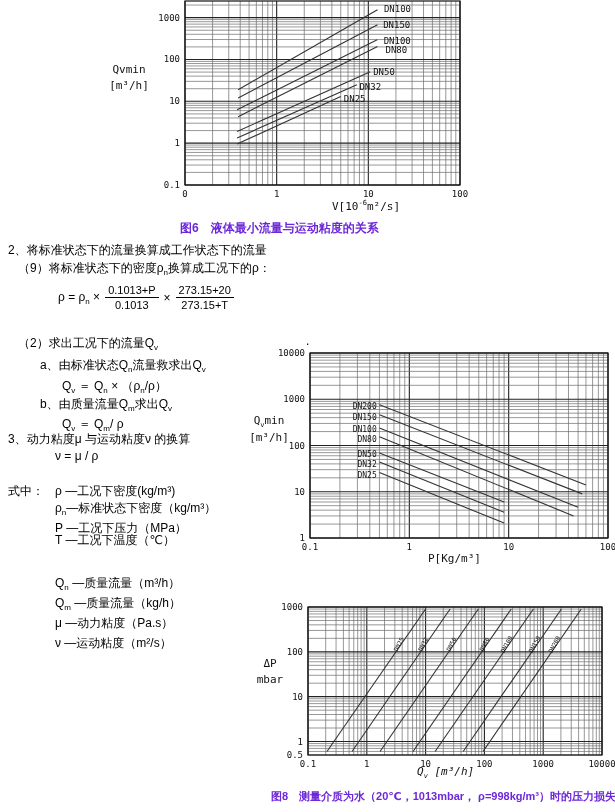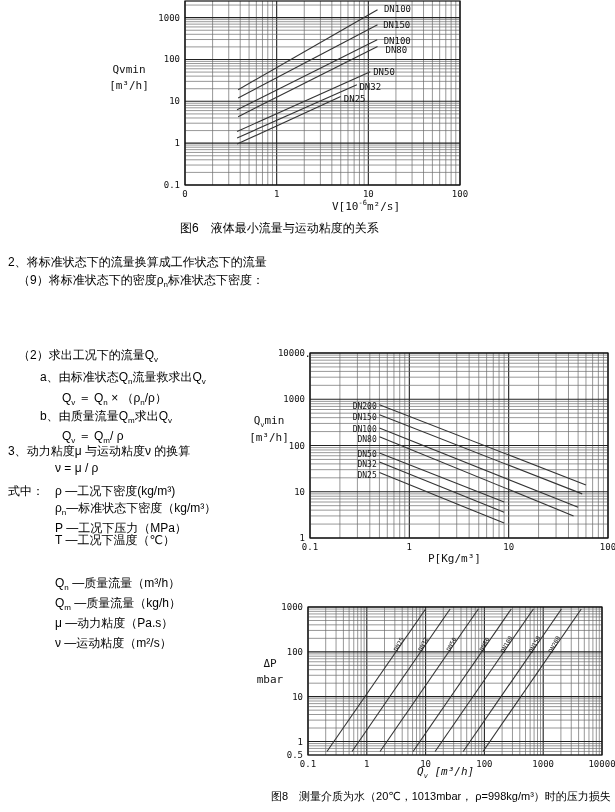--- a/index.html
+++ b/index.html
@@ -1,47 +1,59 @@
 <!DOCTYPE html>
 <html><head>
 <meta charset="utf-8">
 <style>
   html,body{margin:0;padding:0;background:#fff;}
   #page{
     position:relative;width:615px;height:812px;background:#ffffff;
     font-family:"Liberation Sans","DejaVu Sans",sans-serif;color:#000;overflow:hidden;
   }
-  .txt{position:absolute;font-size:12px;line-height:1.25;white-space:nowrap;margin-top:12px;}
+  .txt{position:absolute;font-size:12px;line-height:1.25;white-space:nowrap;}
   .txt sub,.defrow sub{font-size:8px;}
   .chart{position:absolute;}
   .chart svg{display:block;}
-  .caption{position:absolute;white-space:nowrap;color:#000000;}
+  .caption{position:absolute;white-space:nowrap;color:#6d28d9;font-weight:bold;}
   .axis-label{
     position:absolute;font-family:"DejaVu Sans Mono","Liberation Mono",monospace;
     font-size:11px;text-align:center;line-height:1.45;white-space:nowrap;color:#111;
   }
   .axis-label sub{font-size:7px;}
   .axis-label sup{font-size:7px;}
   .formula{position:absolute;display:flex;align-items:center;gap:5px;font-size:12px;}
   .formula sub{font-size:8px;}
   .frac{display:inline-flex;flex-direction:column;align-items:center;font-size:11px;line-height:1.3;}
   .frac .num{border-bottom:1px solid #000;padding:0 3px;}
   .frac .den{padding:0 3px;}
   .defrow{position:absolute;font-size:12px;white-space:nowrap;line-height:1.2;margin-top:13px;}
   .defprefix{display:inline-block;width:47px;}
   svg text{font-family:"DejaVu Sans Mono","Liberation Mono",monospace;fill:#111;}
 </style>
 </head>
 <body>
 
 <div id="page">
 
+  <div class="formula" id="formula1" style="left:58px;top:283px;">
+    <span><span>ρ = ρ</span><sub>n</sub><span> ×</span></span>
+    <span class="frac">
+      <span class="num">0.1013+P</span>
+      <span class="den">0.1013</span>
+    </span>
+    <span>×</span>
+    <span class="frac">
+      <span class="num">273.15+20</span>
+      <span class="den">273.15+T</span>
+    </span>
+  </div>
 
 <div class="txt" style="left: 8px; top: 243px;"><span>2、将标准状态下的流量换算成工作状态下的流量</span></div>
-    <div class="txt" style="left: 18px; top: 261px;"><span>（9）将标准状态下的密度ρ</span><sub>n</sub><span>标准状态下密度：</span></div>
+    <div class="txt" style="left: 18px; top: 261px;"><span>（9）将标准状态下的密度ρ</span><sub>n</sub><span>换算成工况下的ρ：</span></div>
     <div class="txt" style="left: 18px; top: 336px;"><span>（2）求出工况下的流量Q</span><sub>v</sub></div>
     <div class="txt" style="left: 40px; top: 358px;"><span>a、由标准状态Q</span><sub>n</sub><span>流量救求出Q</span><sub>v</sub></div>
     <div class="txt" style="left: 62px; top: 379px;"><span>Q</span><sub>v</sub><span> ＝ Q</span><sub>n</sub><span> × （ρ</span><sub>n</sub><span>/ρ）</span></div>
     <div class="txt" style="left: 40px; top: 397px;"><span>b、由质量流量Q</span><sub>m</sub><span>求出Q</span><sub>v</sub></div>
     <div class="txt" style="left: 62px; top: 417px;"><span>Q</span><sub>v</sub><span> ＝ Q</span><sub>m</sub><span>/ ρ</span></div>
     <div class="txt" style="left: 8px; top: 432px;"><span>3、动力粘度μ 与运动粘度ν 的换算</span></div>
     <div class="txt" style="left: 55px; top: 449px;"><span>ν = μ / ρ</span></div>
     <div class="txt" style="left: 306px; top: 334px;"><span>.</span></div>
     <div class="defrow" style="left: 8px; top: 471px;"><span class="defprefix">式中：</span><span>ρ</span><span> —工况下密度(kg/m³)</span></div>
     <div class="defrow" style="left: 8px; top: 488px;"><span class="defprefix"></span><span>ρ</span><sub>n</sub><span>—标准状态下密度（kg/m³）</span></div>

